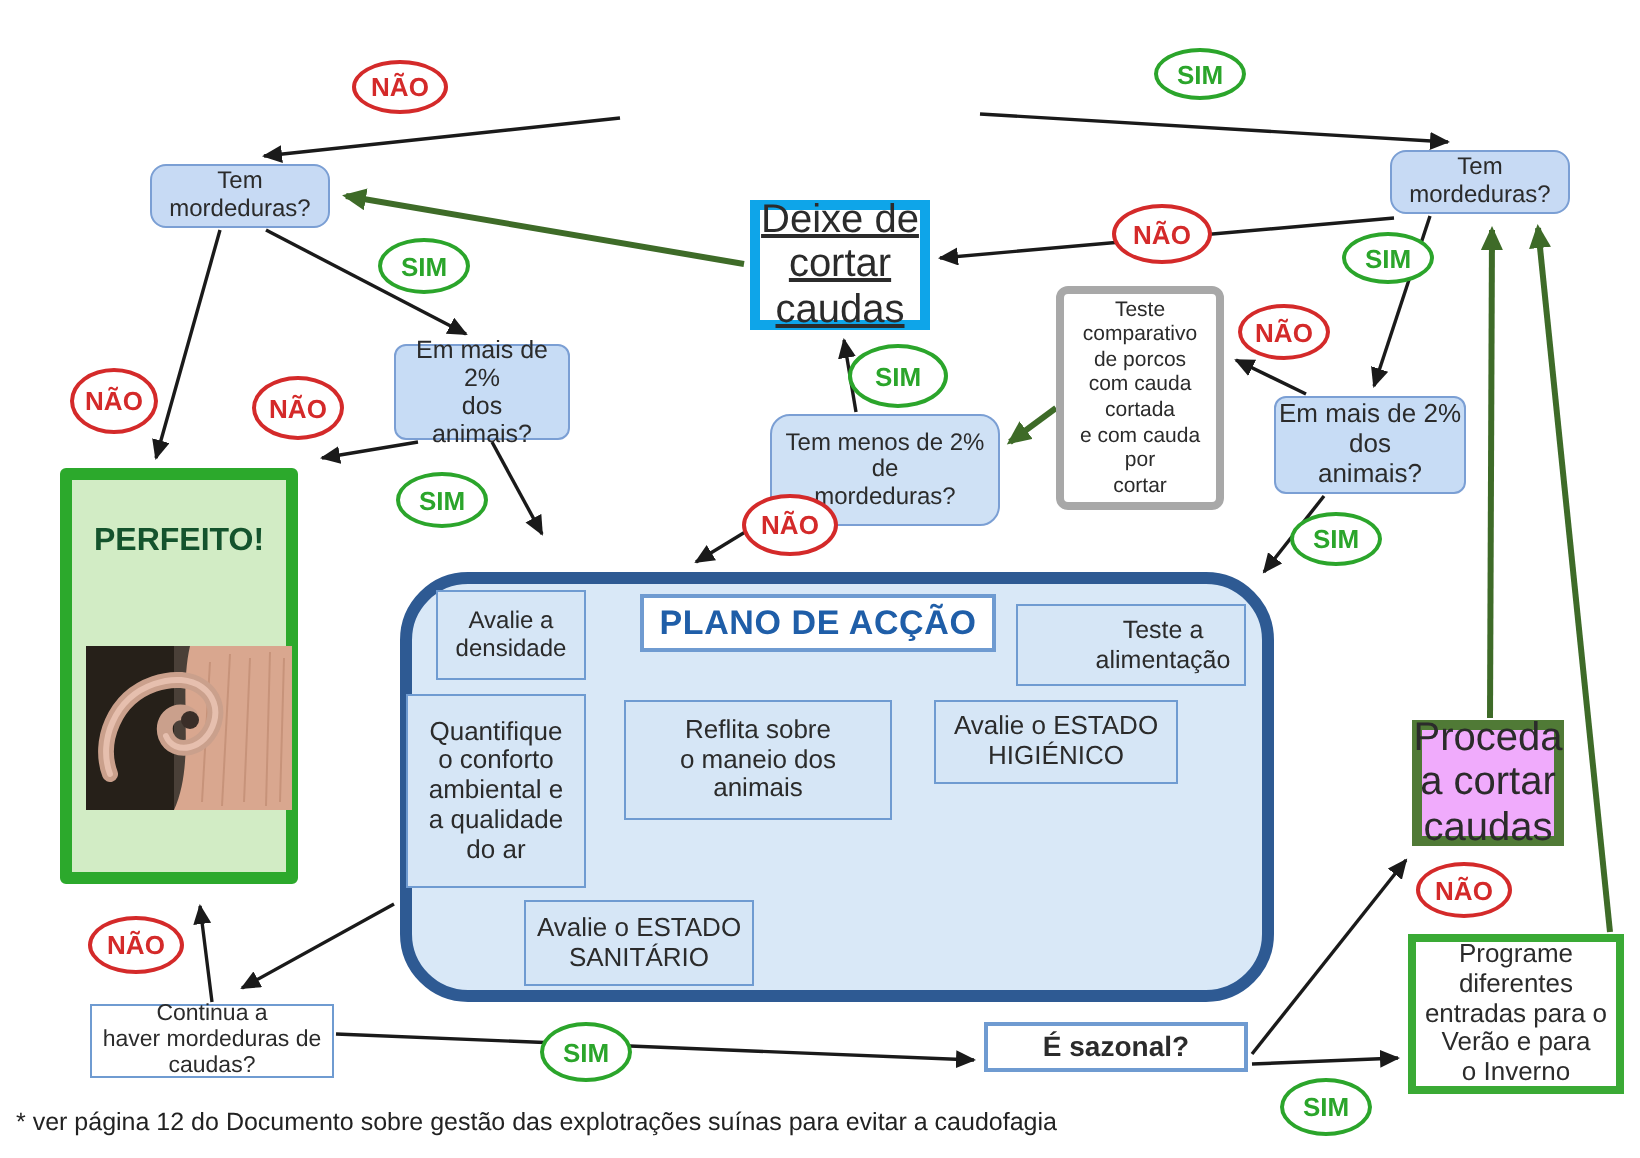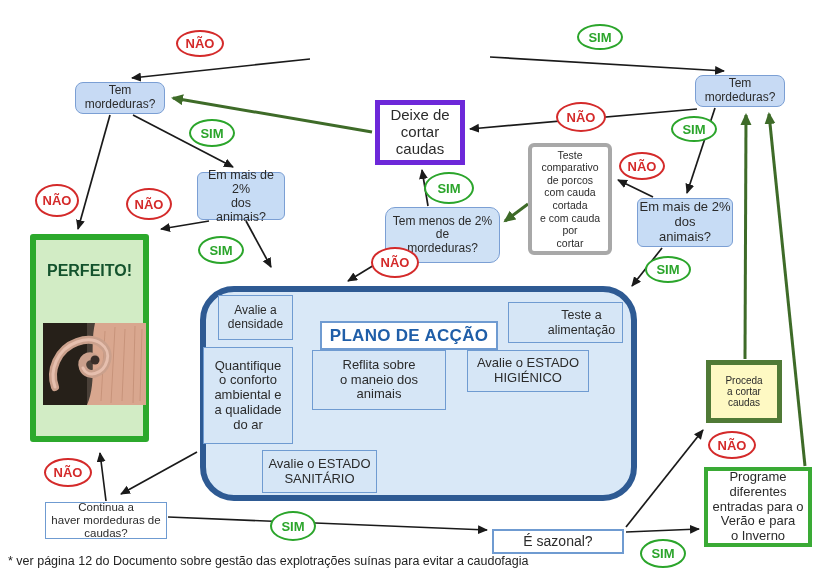--- a/index.html
+++ b/index.html
@@ -9,22 +9,22 @@
   }
   .arrows { position:absolute; left:0; top:0; z-index:1; }
   .box {
     position:absolute; z-index:3; display:flex; align-items:center; justify-content:center;
     text-align:center; white-space:pre-line; color:#2b2b2b; line-height:1.13;
     box-sizing:border-box; background:#ffffff;
   }
   .blue-fill   { background:#c7daf4; border:1.6px solid #7b9fd4; border-radius:8px; }
   .blue-sq     { background:#c7dcf5; border:1.6px solid #7b9fd4; border-radius:6px; }
   .top-q       { background:#d9e7f5; border:4px solid #2e5a93; font-size:15px; color:#3a3a3a; }
-  .green-thick { background:#ffffff; border:5px solid #6d28d9; font-size:15px; }
-  .olive-thick { background:#fef9c3; border:5px solid #507a36; font-size:10px; }
+  .green-thick { background:#ffffff; border:5px solid #0ea5e9; font-size:20px;text-decoration:underline; }
+  .olive-thick { background:#f0abfc; border:5px solid #507a36; font-size:20px; }
   .green-mid   { background:#ffffff; border:4px solid #3aaa35; font-size:13px; }
   .gray-box    { background:#ffffff; border:4px solid #a8a8a8; border-radius:6px; font-size:10.5px; line-height:1.2; }
   .thin-blue   { background:#ffffff; border:1.6px solid #6f9bd1; }
   .plan-big {
     position:absolute; z-index:2; background:#d9e8f7; border:6px solid #2e5a93;
     border-radius:34px; box-sizing:border-box;
   }
   .plan-inner  { background:#d6e6f6; border:1.6px solid #6f9bd1; font-size:12.5px; }
   .plan-title  { background:#ffffff; border:2px solid #6f9bd1; font-size:17px; font-weight:bold; color:#1f5ea8; letter-spacing:0.3px; }
   .red-border  { background:#d6e6f6; border:3.5px solid #c00000; font-size:13.5px; }
@@ -131,21 +131,21 @@
           <line x1="92" y1="3" x2="90" y2="80"></line>
         <line x1="99" y1="6" x2="97" y2="78"></line>
       </g>
       <path d="M12,64 C6,48 14,26 34,19 C54,12 68,24 64,38 C60,52 44,55 40,45 C37,36 46,30 52,35" fill="none" stroke="#caa08c" stroke-width="8" stroke-linecap="round"></path>
       <path d="M12,64 C6,48 14,26 34,19 C54,12 68,24 64,38 C60,52 44,55 40,45" fill="none" stroke="#e6bfae" stroke-width="3" stroke-linecap="round"></path>
       <circle cx="52" cy="37" r="4.5" fill="#3a2e28"></circle>
     </svg>
   </div>
 
   <div class="plan-big" style="left:200px; top:286px; width:437px; height:215px;"></div>
-  <div class="box plan-title" style="left:320px; top:297px; width:178px; height:29px;margin-top:24px;">PLANO DE ACÇÃO</div>
+  <div class="box plan-title" style="left:320px; top:297px; width:178px; height:29px;">PLANO DE ACÇÃO</div>
   <div class="box plan-inner" style="left:218px; top:295px; width:75px; height:45px; font-size:12px;">Avalie a
 densidade</div>
   <div class="box plan-inner" style="left:508px; top:302px; width:115px; height:41px;padding-left:32px;">Teste a
 alimentação</div>
   <div class="box plan-inner" style="left:312px; top:350px; width:134px; height:60px; font-size:13px;">Reflita sobre
 o maneio dos
 animais</div>
   <div class="box plan-inner" style="left:467px; top:350px; width:122px; height:42px; font-size:13px;">Avalie o ESTADO
 HIGIÉNICO</div>
   <div class="box plan-inner" style="left:203px; top:347px; width:90px; height:97px; font-size:13px;">Quantifique
@@ -161,21 +161,21 @@
 caudas</div>
   <div class="box green-mid" style="left:704px; top:467px; width:108px; height:80px;">Programe
 diferentes
 entradas para o
 Verão e para
 o Inverno</div>
 
   <div class="box thin-blue" style="left:45px; top:502px; width:122px; height:37px; font-size:11.5px;">Continua a
 haver mordeduras de
 caudas?</div>
-  <div class="box thin-blue" style="left:492px; top:529px; width:132px; height:25px; font-size:14px; border-width:2px;">É sazonal?</div>
+  <div class="box thin-blue" style="left:492px; top:511px; width:132px; height:25px; font-size:14px; border-width:2px;font-weight:bold;">É sazonal?</div>
 
   <div class="oval no" style="left:176px; top:30px;  width:48px; height:27px;">NÃO</div>
   <div class="oval no" style="left:35px;  top:184px; width:44px; height:33px;">NÃO</div>
   <div class="oval no" style="left:126px; top:188px; width:46px; height:32px;">NÃO</div>
   <div class="oval no" style="left:556px; top:102px; width:50px; height:30px;">NÃO</div>
   <div class="oval no" style="left:371px; top:247px; width:48px; height:31px;">NÃO</div>
   <div class="oval no" style="left:619px; top:152px; width:46px; height:28px;">NÃO</div>
   <div class="oval no" style="left:708px; top:431px; width:48px; height:28px;">NÃO</div>
   <div class="oval no" style="left:44px;  top:458px; width:48px; height:29px;">NÃO</div>
 

